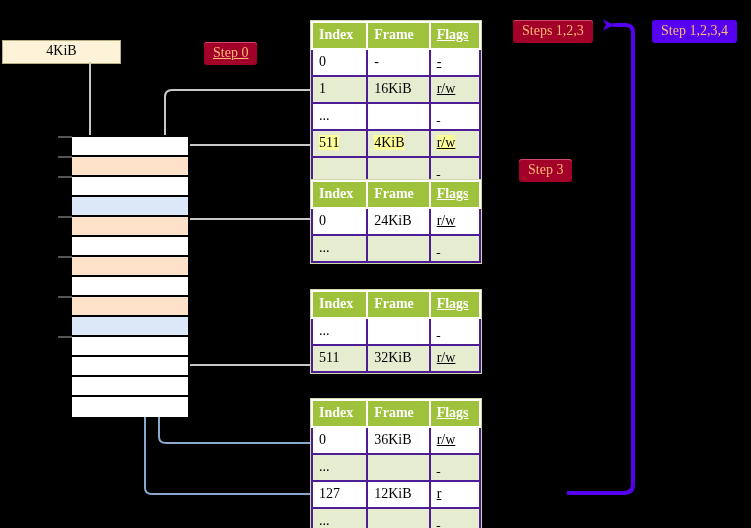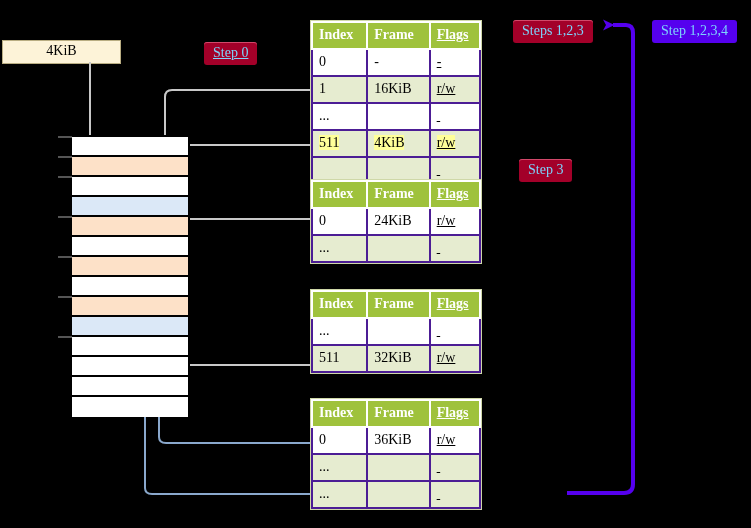--- a/index.html
+++ b/index.html
@@ -4,21 +4,21 @@
 <style>
   html,body{margin:0;padding:0;}
   body{
     width:751px;height:528px;background:#000;overflow:hidden;position:relative;
     font-family:"Liberation Serif", serif;
   }
   .stage{position:absolute;left:0;top:0;width:751px;height:528px;}
 
   
   .badge{
-    position:absolute;color:#7dd3fc;font-size:14px;line-height:1;
+    position:absolute;color:#fdba74;font-size:14px;line-height:1;
     padding:4px 9px 5px 9px;border-radius:3px;white-space:nowrap;
     font-family:"Liberation Serif", serif;
   }
   .badge-red{background:#a30029;box-shadow:inset 0 1px 0 #d2486a;}
   .badge-purple{background:#5500ee;}
 
   
   .kib-box{
     position:absolute;background:#fdf3d8;border:1px solid #b9ad82;
     color:#000;font-size:14px;text-align:center;line-height:20px;
@@ -236,20 +236,25 @@
         <tr class="plain">
           <td class="c-index">0</td>
           <td class="c-frame">36KiB</td>
           <td class="c-flags">r/w</td>
         </tr>
         <tr class="alt">
           <td class="c-index">...</td>
           <td class="c-frame">&nbsp;</td>
           <td class="c-flags">&nbsp;</td>
         </tr>
+        <tr class="plain">
+          <td class="c-index">127</td>
+          <td class="c-frame">12KiB</td>
+          <td class="c-flags">r</td>
+        </tr>
         <tr class="alt">
           <td class="c-index">...</td>
           <td class="c-frame">&nbsp;</td>
           <td class="c-flags">&nbsp;</td>
         </tr>
       </tbody>
     </table>
 
 </div>
 

